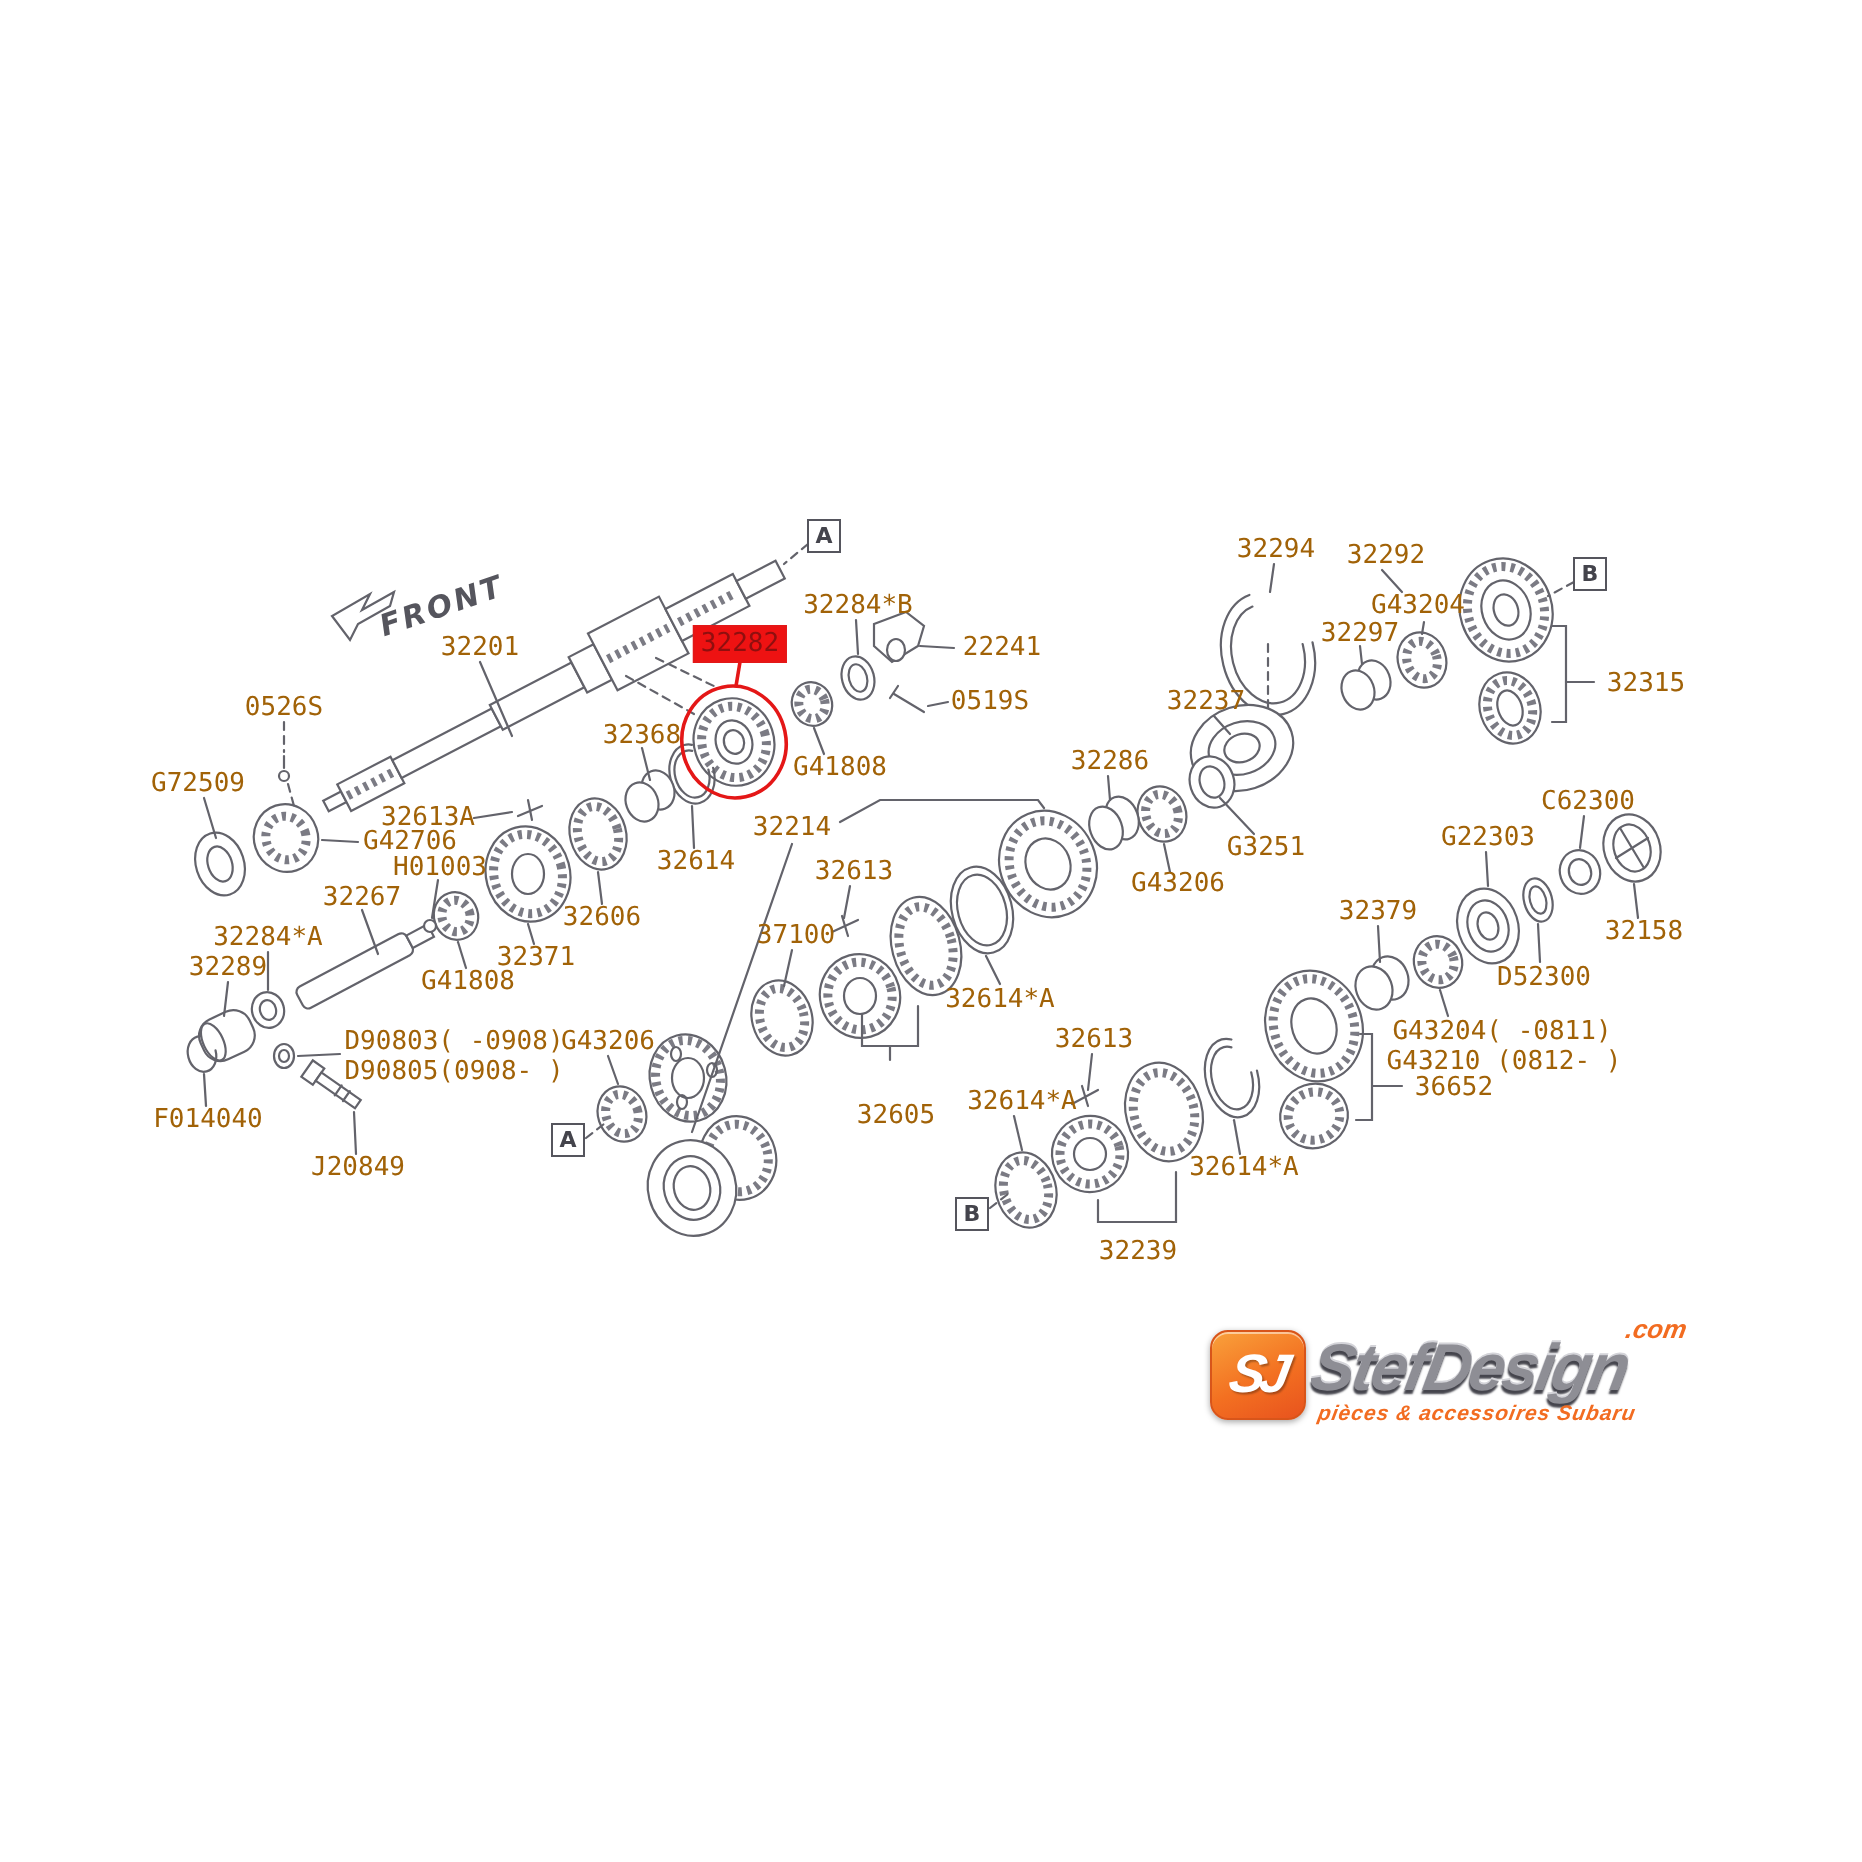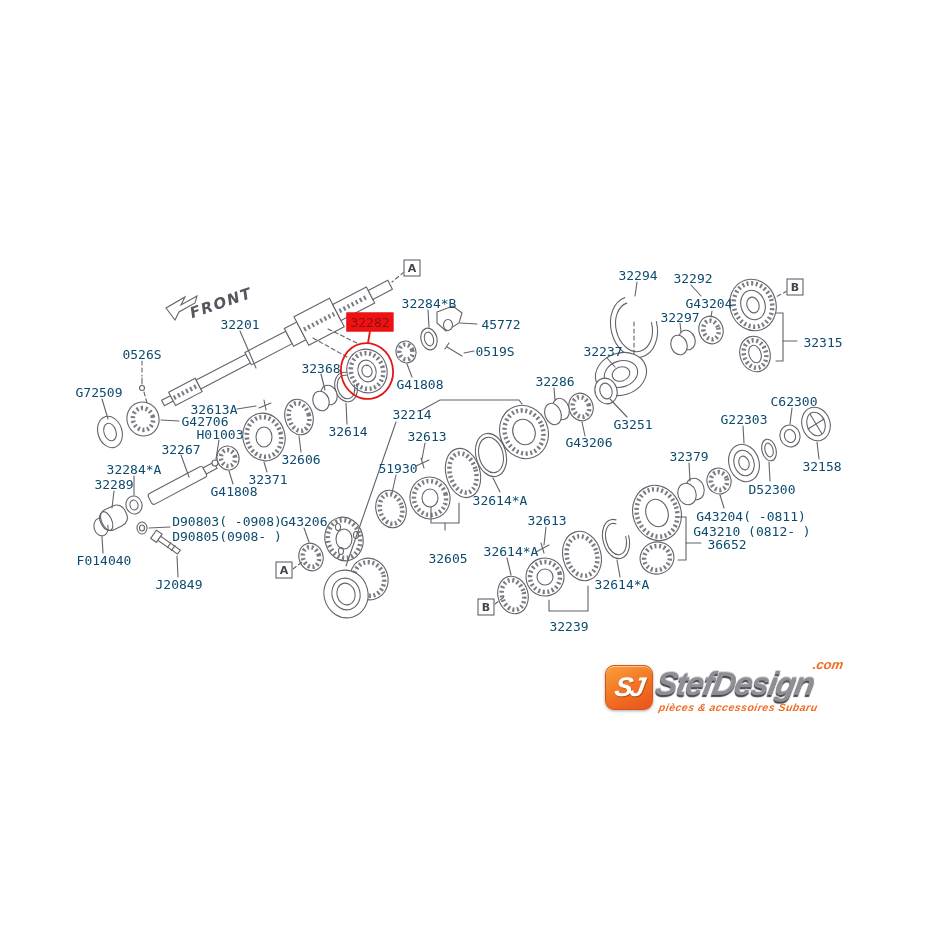--- a/index.html
+++ b/index.html
@@ -4,21 +4,21 @@
 <style>
   html,body{margin:0;padding:0;background:#fff;}
   #stage{position:relative;width:931px;height:931px;background:#fff;overflow:hidden;
          font-family:"DejaVu Sans Mono","Liberation Mono",monospace;}
   svg{position:absolute;left:0;top:0;}
   .ln{fill:none;stroke:#63636b;stroke-width:1.1;stroke-linecap:round;}
   .fw{fill:#fff;stroke:#63636b;stroke-width:1.1;}
   .th{fill:none;stroke:#7b7b84;stroke-width:4.5;stroke-dasharray:2 2.6;}
   .ds{stroke-dasharray:4 3;}
   .rd{fill:none;stroke:#e41717;stroke-width:1.8;}
-  .plabel{position:absolute;transform:translate(-50%,-50%);font-size:13px;color:#0c4a6e;
+  .plabel{position:absolute;transform:translate(-50%,-50%);font-size:13px;color:#a16207;
           white-space:nowrap;letter-spacing:0px;}
   .refbox{position:absolute;transform:translate(-50%,-50%);width:15px;height:15px;
           border:1.6px solid #55555d;background:#fff;color:#44444c;font-size:11px;
           font-weight:bold;display:flex;align-items:center;justify-content:center;
           font-family:"DejaVu Sans","Liberation Sans",sans-serif;}
   #front-label{position:absolute;left:221px;top:303px;transform:translate(-50%,-50%) rotate(-19deg);
           font-style:italic;font-size:15px;letter-spacing:1.5px;color:#55555d;
           font-family:"DejaVu Sans","Liberation Sans",sans-serif;font-weight:bold;}
   #hl-label{position:absolute;left:370px;top:322px;transform:translate(-50%,-50%);
           font-size:13px;padding:1px 3px;white-space:nowrap;}
@@ -386,34 +386,34 @@
       <div class="plabel" style="left: 227px; top: 536px;">D90805(0908- )</div>
       <div class="plabel" style="left: 104px; top: 560px;">F014040</div>
       <div class="plabel" style="left: 179px; top: 584px;">J20849</div>
       <div class="plabel" style="left: 321px; top: 368px;">32368</div>
       <div class="plabel" style="left: 348px; top: 431px;">32614</div>
       <div class="plabel" style="left: 301px; top: 459px;">32606</div>
       <div class="plabel" style="left: 268px; top: 479px;">32371</div>
       <div class="plabel" style="left: 234px; top: 491px;">G41808</div>
       <div class="plabel" style="left: 420px; top: 384px;">G41808</div>
       <div class="plabel" style="left: 429px; top: 303px;">32284*B</div>
-      <div class="plabel" style="left: 501px; top: 324px;">45772</div>
+      <div class="plabel" style="left: 501px; top: 324px;">22241</div>
       <div class="plabel" style="left: 495px; top: 351px;">0519S</div>
       <div class="plabel" style="left: 638px; top: 275px;">32294</div>
       <div class="plabel" style="left: 693px; top: 278px;">32292</div>
       <div class="plabel" style="left: 709px; top: 303px;">G43204</div>
       <div class="plabel" style="left: 680px; top: 317px;">32297</div>
       <div class="plabel" style="left: 823px; top: 342px;">32315</div>
       <div class="plabel" style="left: 603px; top: 351px;">32237</div>
       <div class="plabel" style="left: 555px; top: 381px;">32286</div>
       <div class="plabel" style="left: 589px; top: 442px;">G43206</div>
       <div class="plabel" style="left: 633px; top: 424px;">G3251</div>
-      <div class="plabel" style="left: 412px; top: 414px;">32214</div>
+      <div class="plabel" style="left: 396px; top: 414px;">32214</div>
       <div class="plabel" style="left: 427px; top: 436px;">32613</div>
-      <div class="plabel" style="left: 398px; top: 468px;">51930</div>
+      <div class="plabel" style="left: 398px; top: 468px;">37100</div>
       <div class="plabel" style="left: 304px; top: 521px;">G43206</div>
       <div class="plabel" style="left: 500px; top: 500px;">32614*A</div>
       <div class="plabel" style="left: 448px; top: 538px; margin-top: 20px;">32605</div>
       <div class="plabel" style="left: 547px; top: 520px;">32613</div>
       <div class="plabel" style="left: 511px; top: 551px;">32614*A</div>
       <div class="plabel" style="left: 622px; top: 584px;">32614*A</div>
       <div class="plabel" style="left: 569px; top: 626px;">32239</div>
       <div class="plabel" style="left: 689px; top: 456px;">32379</div>
       <div class="plabel" style="left: 744px; top: 419px;">G22303</div>
       <div class="plabel" style="left: 794px; top: 401px;">C62300</div>

